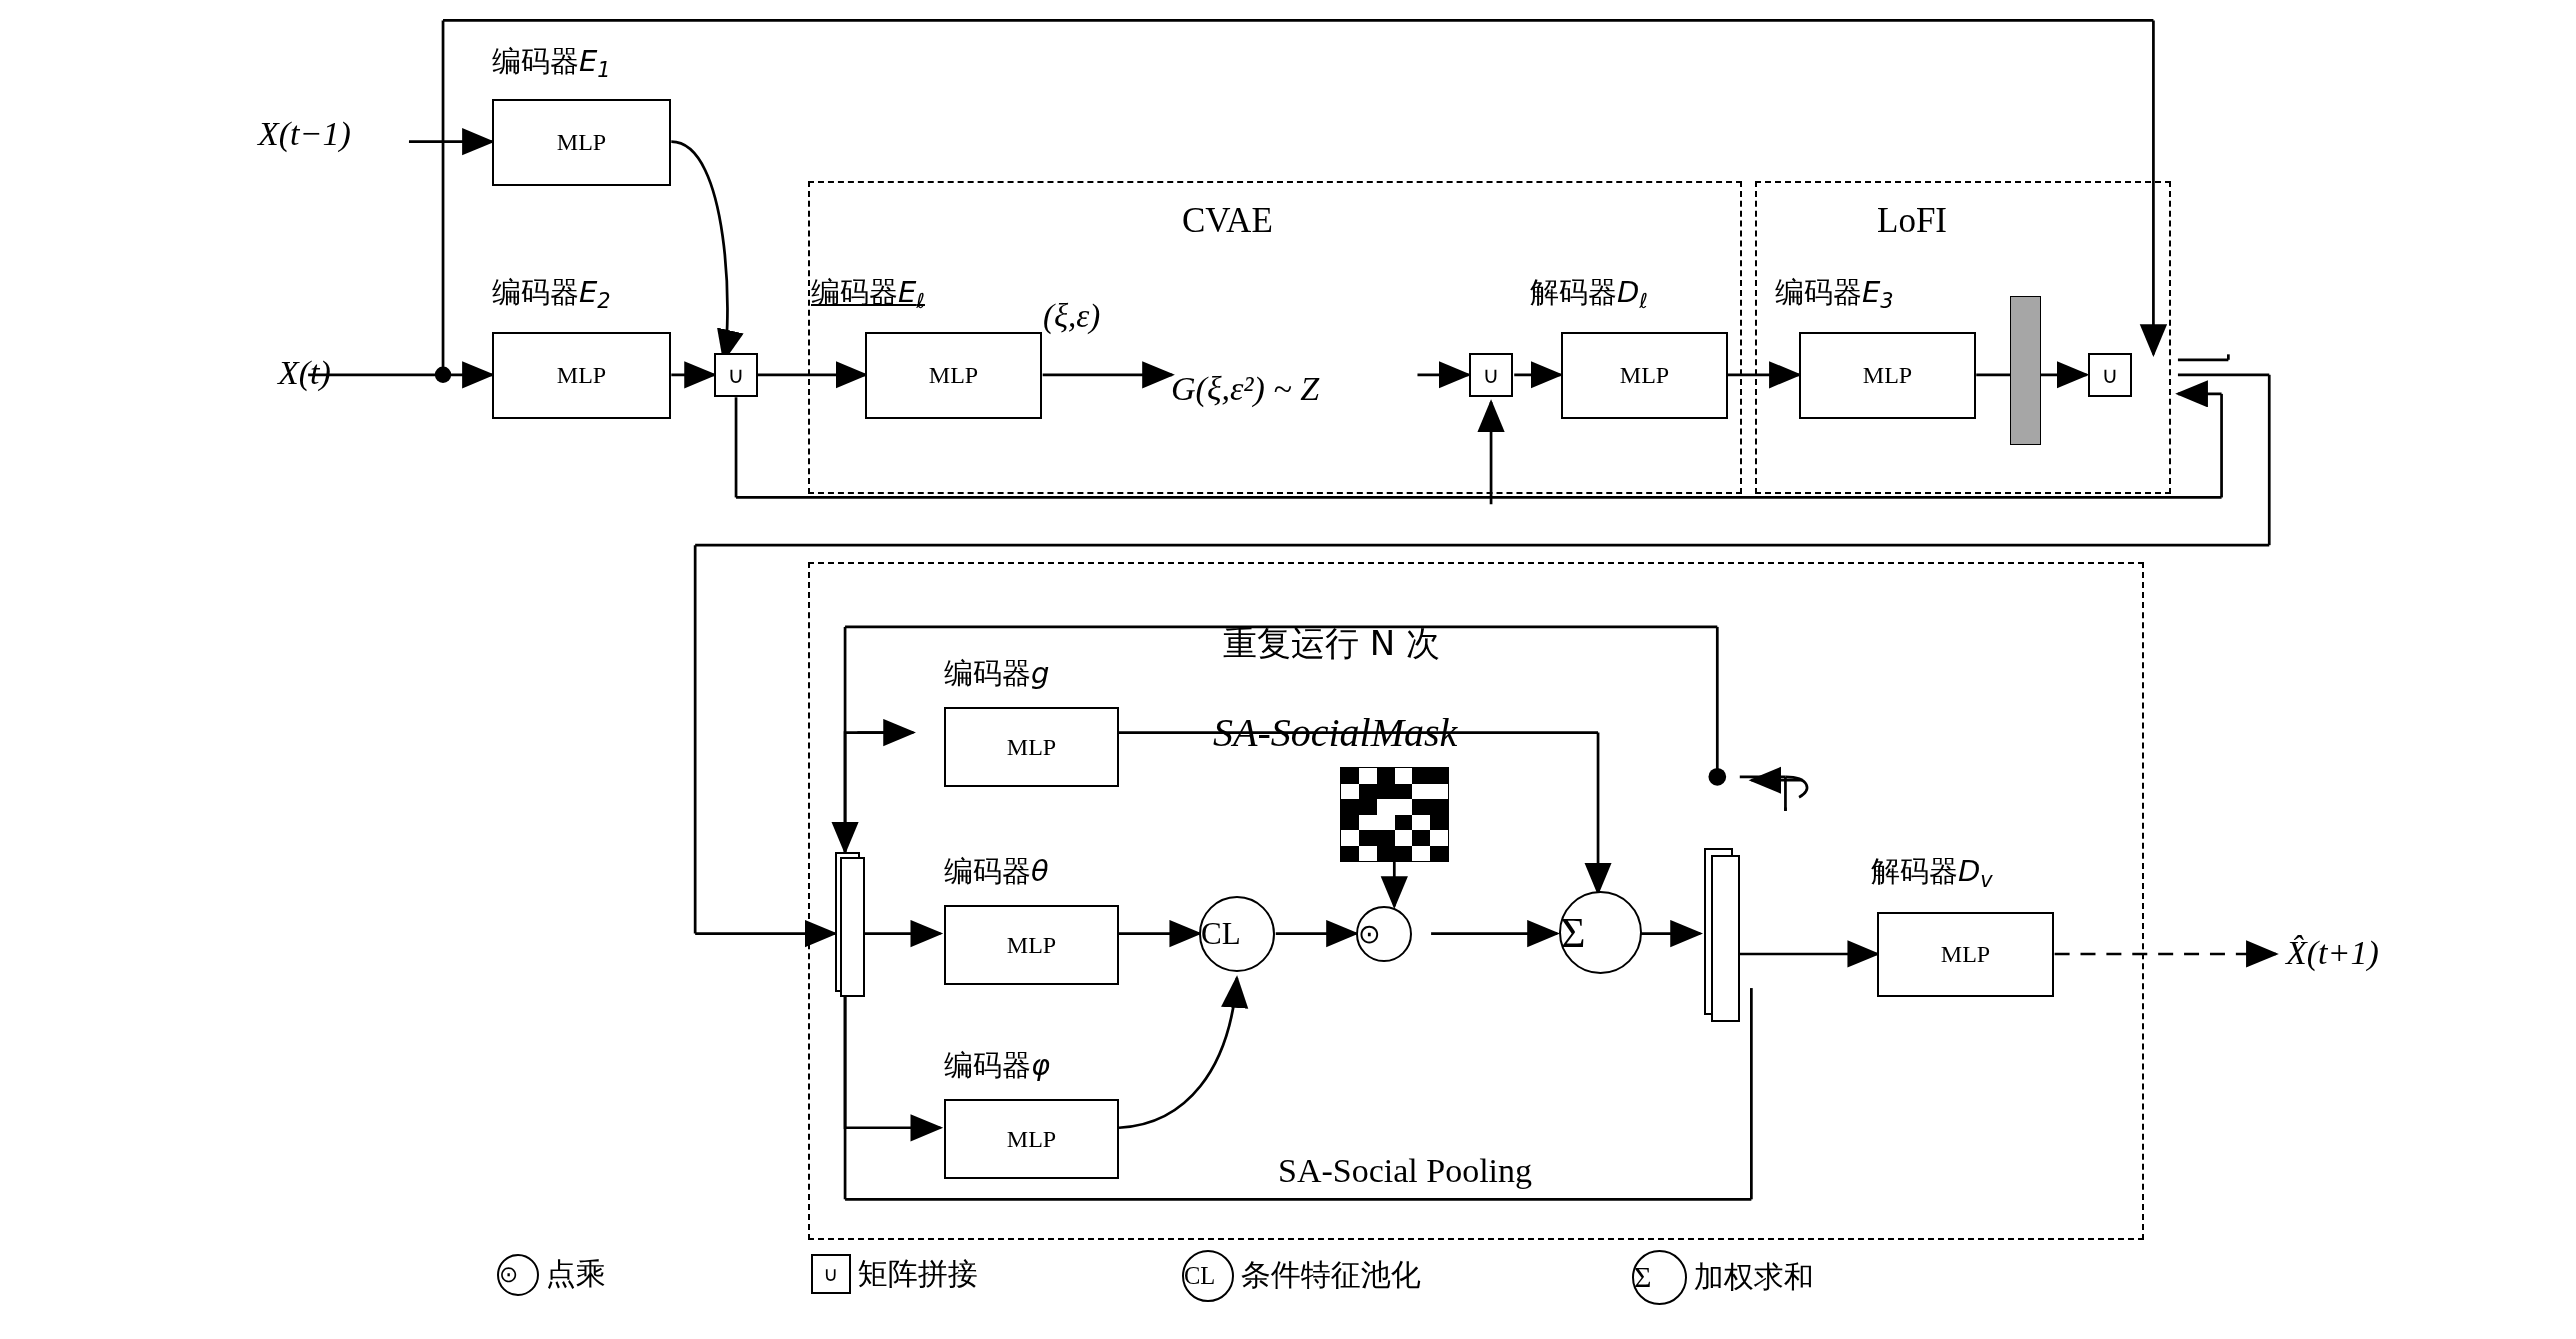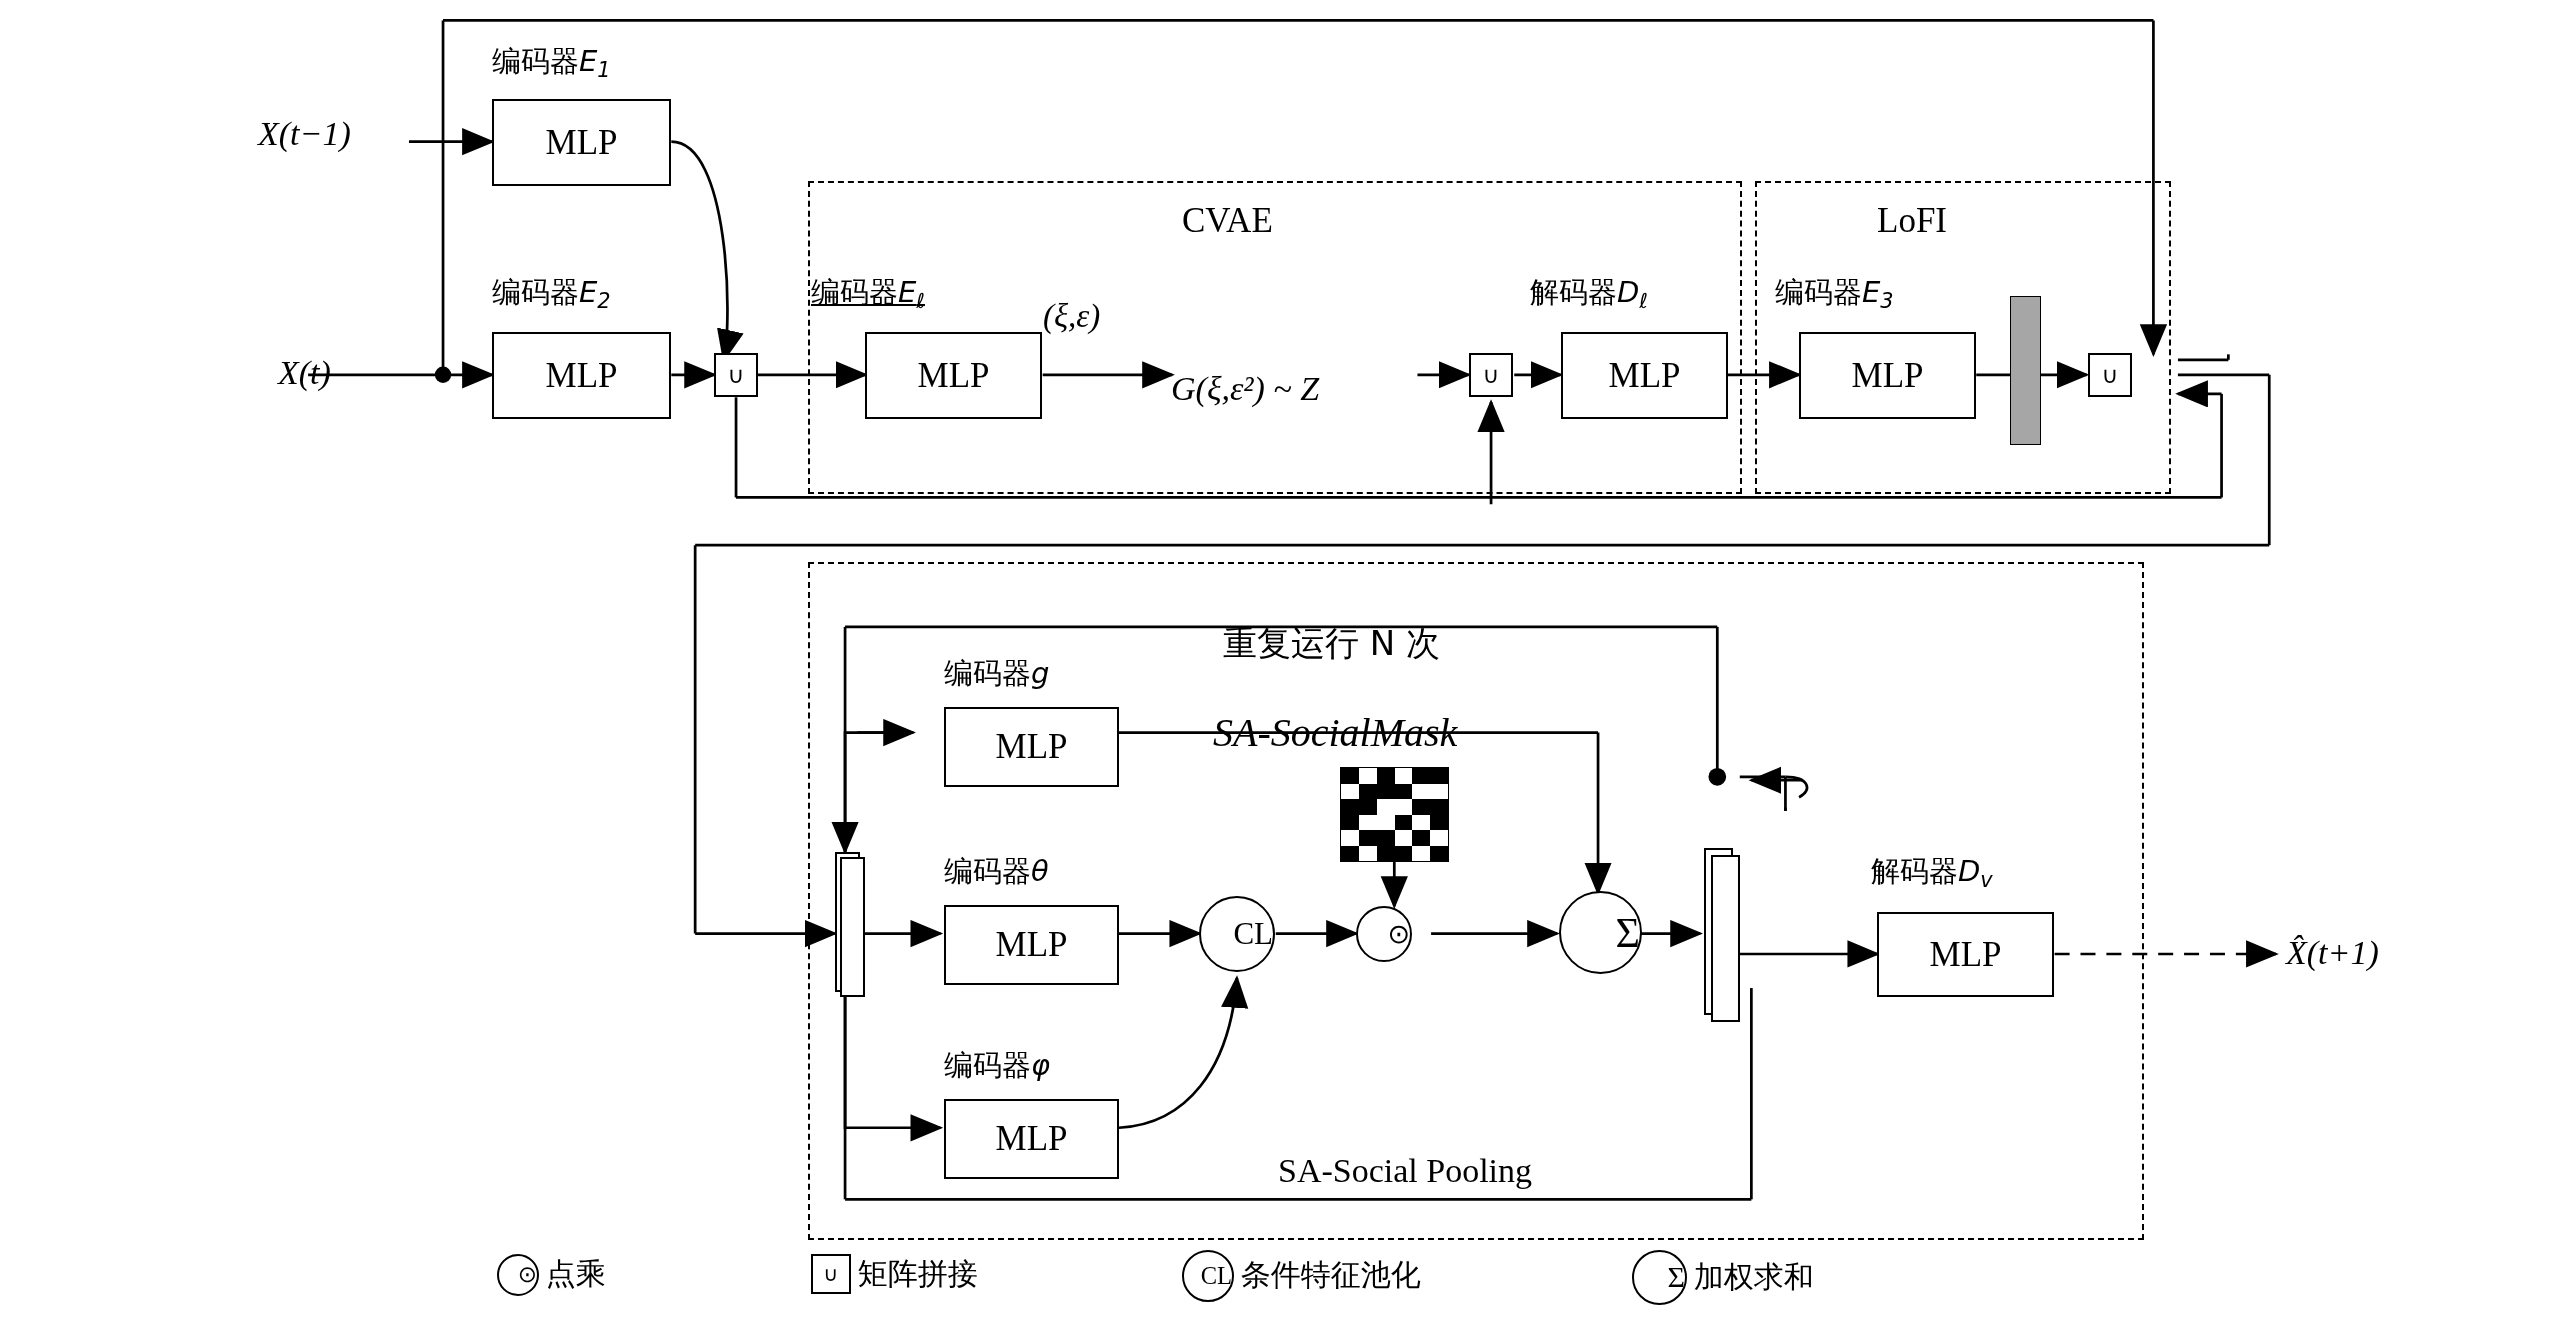--- a/index.html
+++ b/index.html
@@ -30,21 +30,21 @@
     position: absolute;
     box-sizing: border-box;
     display: flex;
     align-items: center;
     justify-content: center;
     background: #ffffff;
     border: 2px solid #000000;
     font-family: "Liberation Serif", serif;
   }
   .mlp {
-    font-size: 35px;
+    font-size: 24px;
   }
   .lbl {
     position: absolute;
     white-space: nowrap;
     font-family: "Liberation Serif", serif;
     font-size: 31px;
     color: #000000;
   }
   .lbl-cn {
     font-family: "DejaVu Sans", sans-serif;
@@ -81,21 +81,21 @@
     font-family: "DejaVu Sans", sans-serif;
   }
   .circ {
     position: absolute;
     box-sizing: border-box;
     border: 2px solid #000000;
     border-radius: 50%;
     background: #ffffff;
     display: flex;
     align-items: center;
-    justify-content: flex-end;
+    justify-content: flex-start;
     font-family: "Liberation Serif", serif;
   }
   .greybar {
     position: absolute;
     background: #a6a6a6;
     border: 1.4px solid #000000;
     box-sizing: border-box;
   }
   .stackbar {
     position: absolute;

